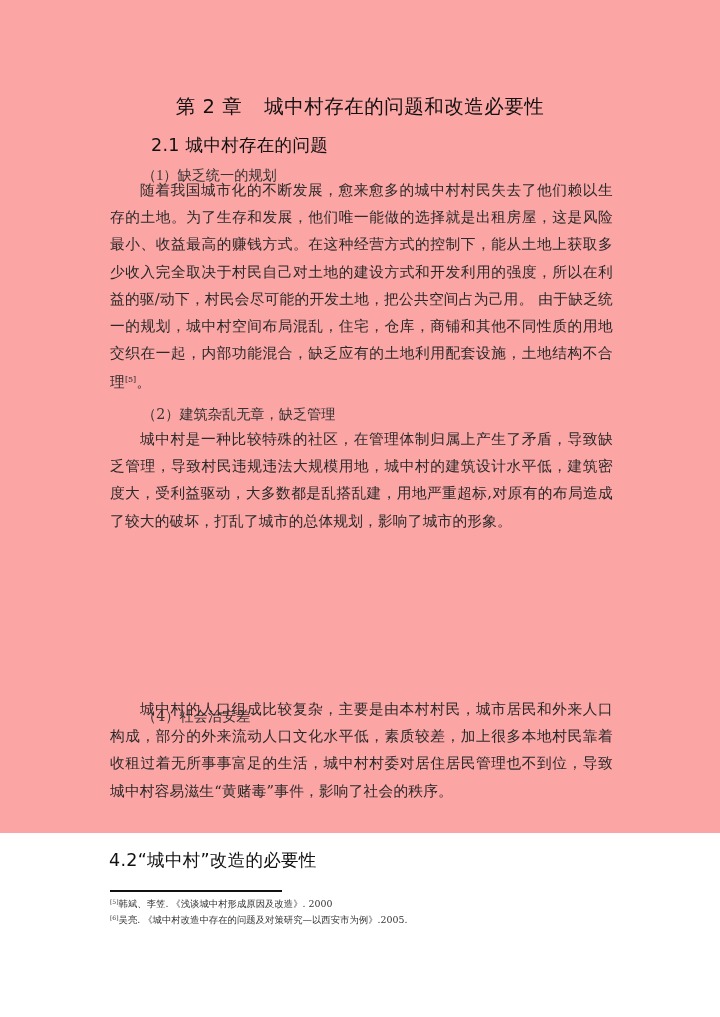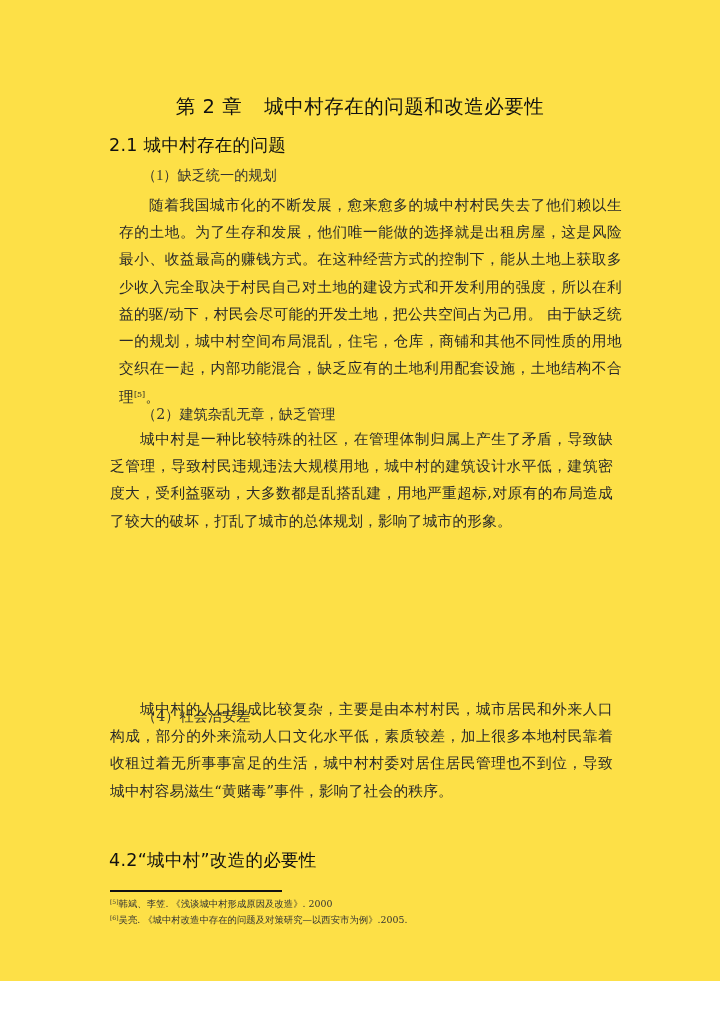--- a/index.html
+++ b/index.html
@@ -1,19 +1,19 @@
 <!DOCTYPE html>
 <html><head>
 <meta charset="utf-8">
 <style>
   html, body { margin: 0; padding: 0; background: #ffffff; }
   body { width: 720px; height: 1017px; position: relative; overflow: hidden; }
   .page {
-    position: absolute; left: 0; top: 0; width: 720px; height: 981px;
-    background: #fde047; color: #1a1a1a;
+    position: absolute; left: 0; top: 0; width: 720px; height: 833px;
+    background: #fca5a5; color: #1a1a1a;
   }
   .chapter-title {
     position: absolute; left: 0; top: 93px; width: 720px; text-align: center;
     font-family: "DejaVu Sans", sans-serif; font-size: 19.5px; color: #111;
     letter-spacing: 0.5px;
   }
   .chapter-title .gap { display: inline-block; width: 22px; }
   .section-title {
     position: absolute; left: 109px;
     font-family: "DejaVu Sans", sans-serif; font-size: 17.5px; color: #111;
@@ -41,24 +41,24 @@
 </style>
 </head>
 <body>
 
 <div class="page">
 
   <div class="chapter-title">
     <span>第 2 章</span><span class="gap"></span><span>城中村存在的问题和改造必要性</span>
   </div>
 
-  <div class="section-title" style="top:133px;">2.1 城中村存在的问题</div>
+  <div class="section-title" style="top:133px;margin-left:42px;">2.1 城中村存在的问题</div>
 
   <div class="sub-title" style="top:166px;font-family:Liberation Serif, serif;">（1）缺乏统一的规划</div>
-  <div class="para" style="top:191px;margin-left:9px;"><span>随着我国城市化的不断发展，愈来愈多的城中村村民失去了他们赖以生存的土地。为了生存和发展，他们唯一能做的选择就是出租房屋，这是风险最小、收益最高的赚钱方式。在这种经营方式的控制下，能从土地上获取多少收入完全取决于村民自己对土地的建设方式和开发利用的强度，所以在利益的驱/动下，村民会尽可能的开发土地，把公共空间占为己用。 由于缺乏统一的规划，城中村空间布局混乱，住宅，仓库，商铺和其他不同性质的用地交织在一起，内部功能混合，缺乏应有的土地利用配套设施，土地结构不合理</span><sup class="ref">[5]</sup><span>。</span></div>
+  <div class="para" style="top:176px;"><span>随着我国城市化的不断发展，愈来愈多的城中村村民失去了他们赖以生存的土地。为了生存和发展，他们唯一能做的选择就是出租房屋，这是风险最小、收益最高的赚钱方式。在这种经营方式的控制下，能从土地上获取多少收入完全取决于村民自己对土地的建设方式和开发利用的强度，所以在利益的驱/动下，村民会尽可能的开发土地，把公共空间占为己用。 由于缺乏统一的规划，城中村空间布局混乱，住宅，仓库，商铺和其他不同性质的用地交织在一起，内部功能混合，缺乏应有的土地利用配套设施，土地结构不合理</span><sup class="ref">[5]</sup><span>。</span></div>
 
   <div class="sub-title" style="top:405px;">（2）建筑杂乱无章，缺乏管理</div>
   <div class="para" style="top:425px;">城中村是一种比较特殊的社区，在管理体制归属上产生了矛盾，导致缺乏管理，导致村民违规违法大规模用地，城中村的建筑设计水平低，建筑密度大，受利益驱动，大多数都是乱搭乱建，用地严重超标,对原有的布局造成了较大的破坏，打乱了城市的总体规划，影响了城市的形象。</div>
 
 
   <div class="sub-title" style="top:707px;">（4）社会治安差</div>
   <div class="para" style="top:695px;">城中村的人口组成比较复杂，主要是由本村村民，城市居民和外来人口构成，部分的外来流动人口文化水平低，素质较差，加上很多本地村民靠着收租过着无所事事富足的生活，城中村村委对居住居民管理也不到位，导致城中村容易滋生“黄赌毒”事件，影响了社会的秩序。</div>
 
   <div class="section-title" style="top:848px;">4.2“城中村”改造的必要性</div>
 

